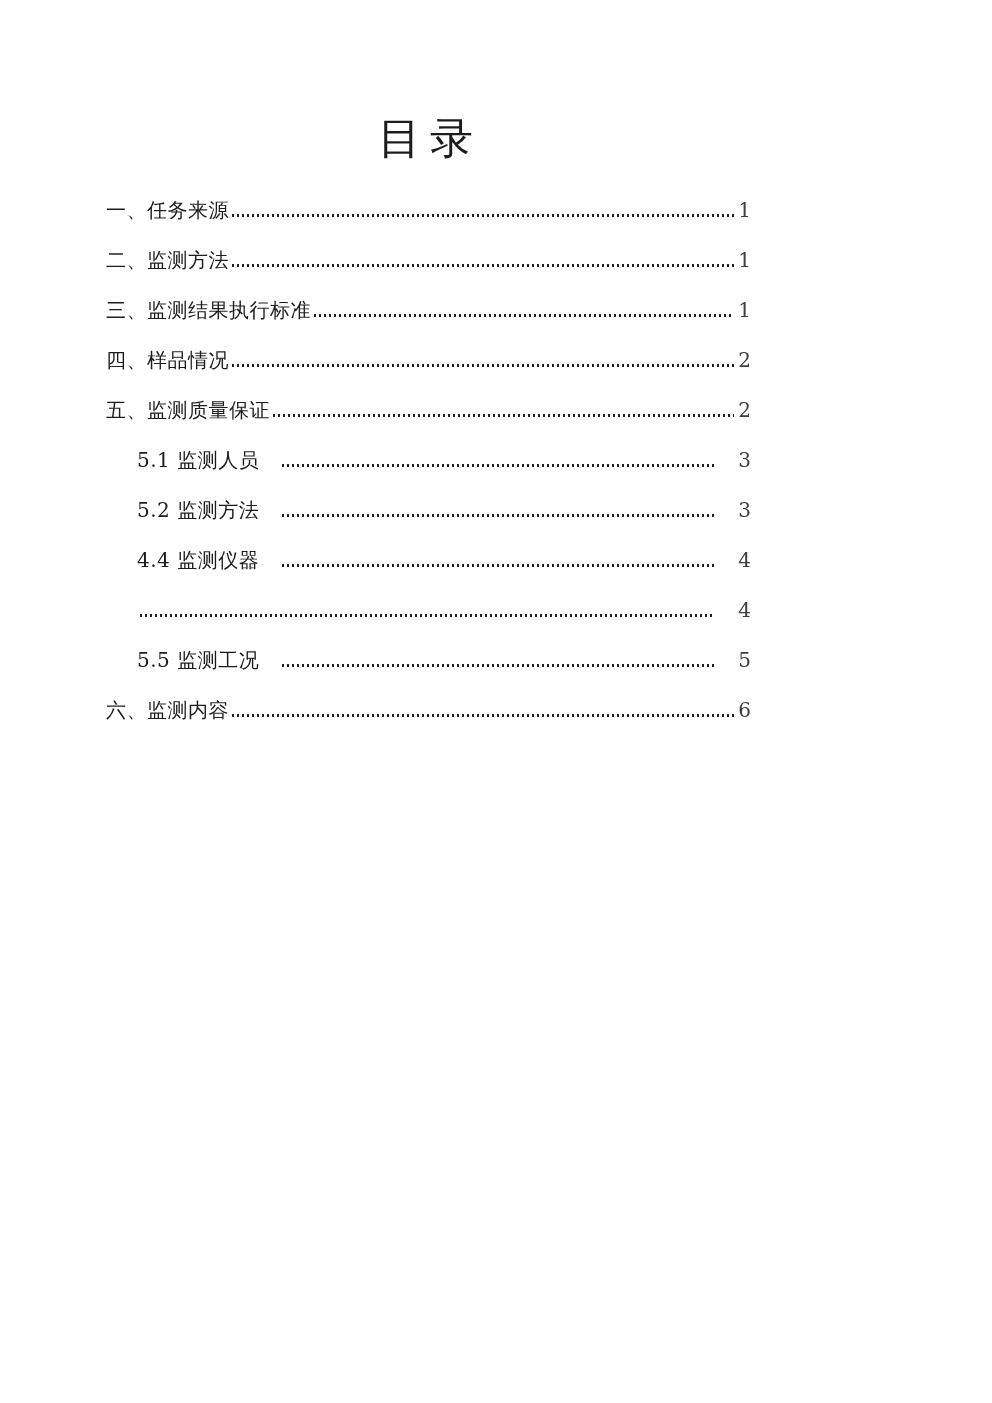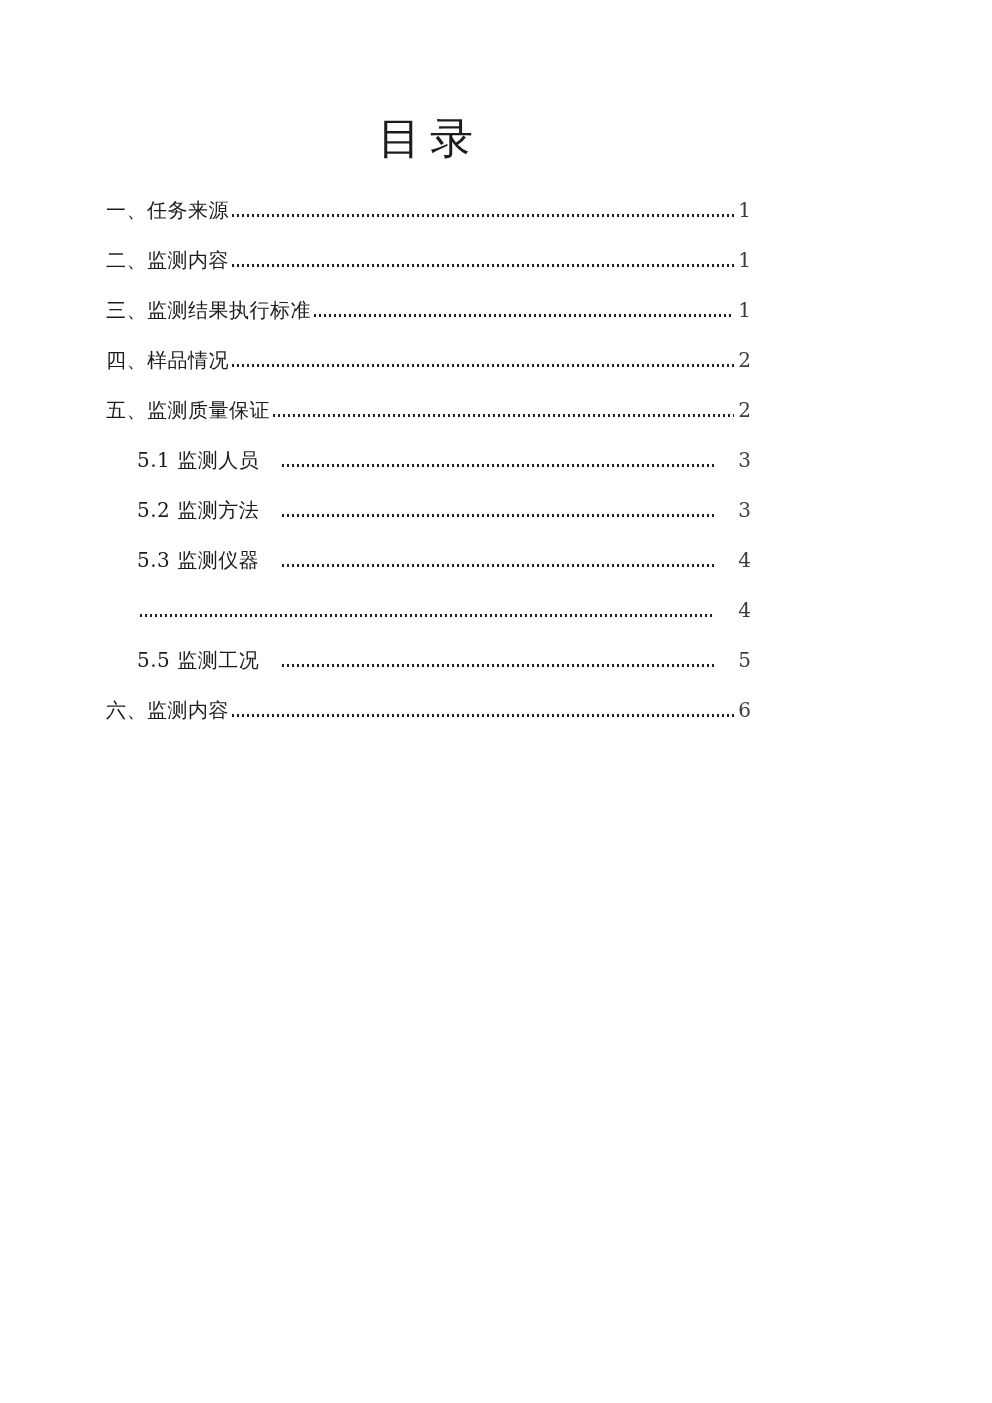--- a/index.html
+++ b/index.html
@@ -65,21 +65,21 @@
 <div class="page">
   <div class="doc-title">目录</div>
 
   <div class="toc">
       <div class="toc-row">
     <span class="toc-label">一、任务来源</span>
     <span class="toc-dots"></span>
     <span class="toc-page">1</span>
   </div>
       <div class="toc-row">
-    <span class="toc-label">二、监测内容</span>
+    <span class="toc-label">二、监测方法</span>
     <span class="toc-dots"></span>
     <span class="toc-page">1</span>
   </div>
       <div class="toc-row">
     <span class="toc-label">三、监测结果执行标准</span>
     <span class="toc-dots"></span>
     <span class="toc-page">1</span>
   </div>
       <div class="toc-row">
     <span class="toc-label">四、样品情况</span>
@@ -95,21 +95,21 @@
     <span class="toc-label">5.1 监测人员</span>
     <span class="toc-dots"></span>
     <span class="toc-page">3</span>
   </div>
       <div class="toc-row level-2">
     <span class="toc-label">5.2 监测方法</span>
     <span class="toc-dots"></span>
     <span class="toc-page">3</span>
   </div>
       <div class="toc-row level-2">
-    <span class="toc-label">5.3 监测仪器</span>
+    <span class="toc-label">4.4 监测仪器</span>
     <span class="toc-dots"></span>
     <span class="toc-page">4</span>
   </div>
       <div class="toc-row level-2">
     <span class="toc-dots"></span>
     <span class="toc-page">4</span>
   </div>
       <div class="toc-row level-2">
     <span class="toc-label">5.5 监测工况</span>
     <span class="toc-dots"></span>

